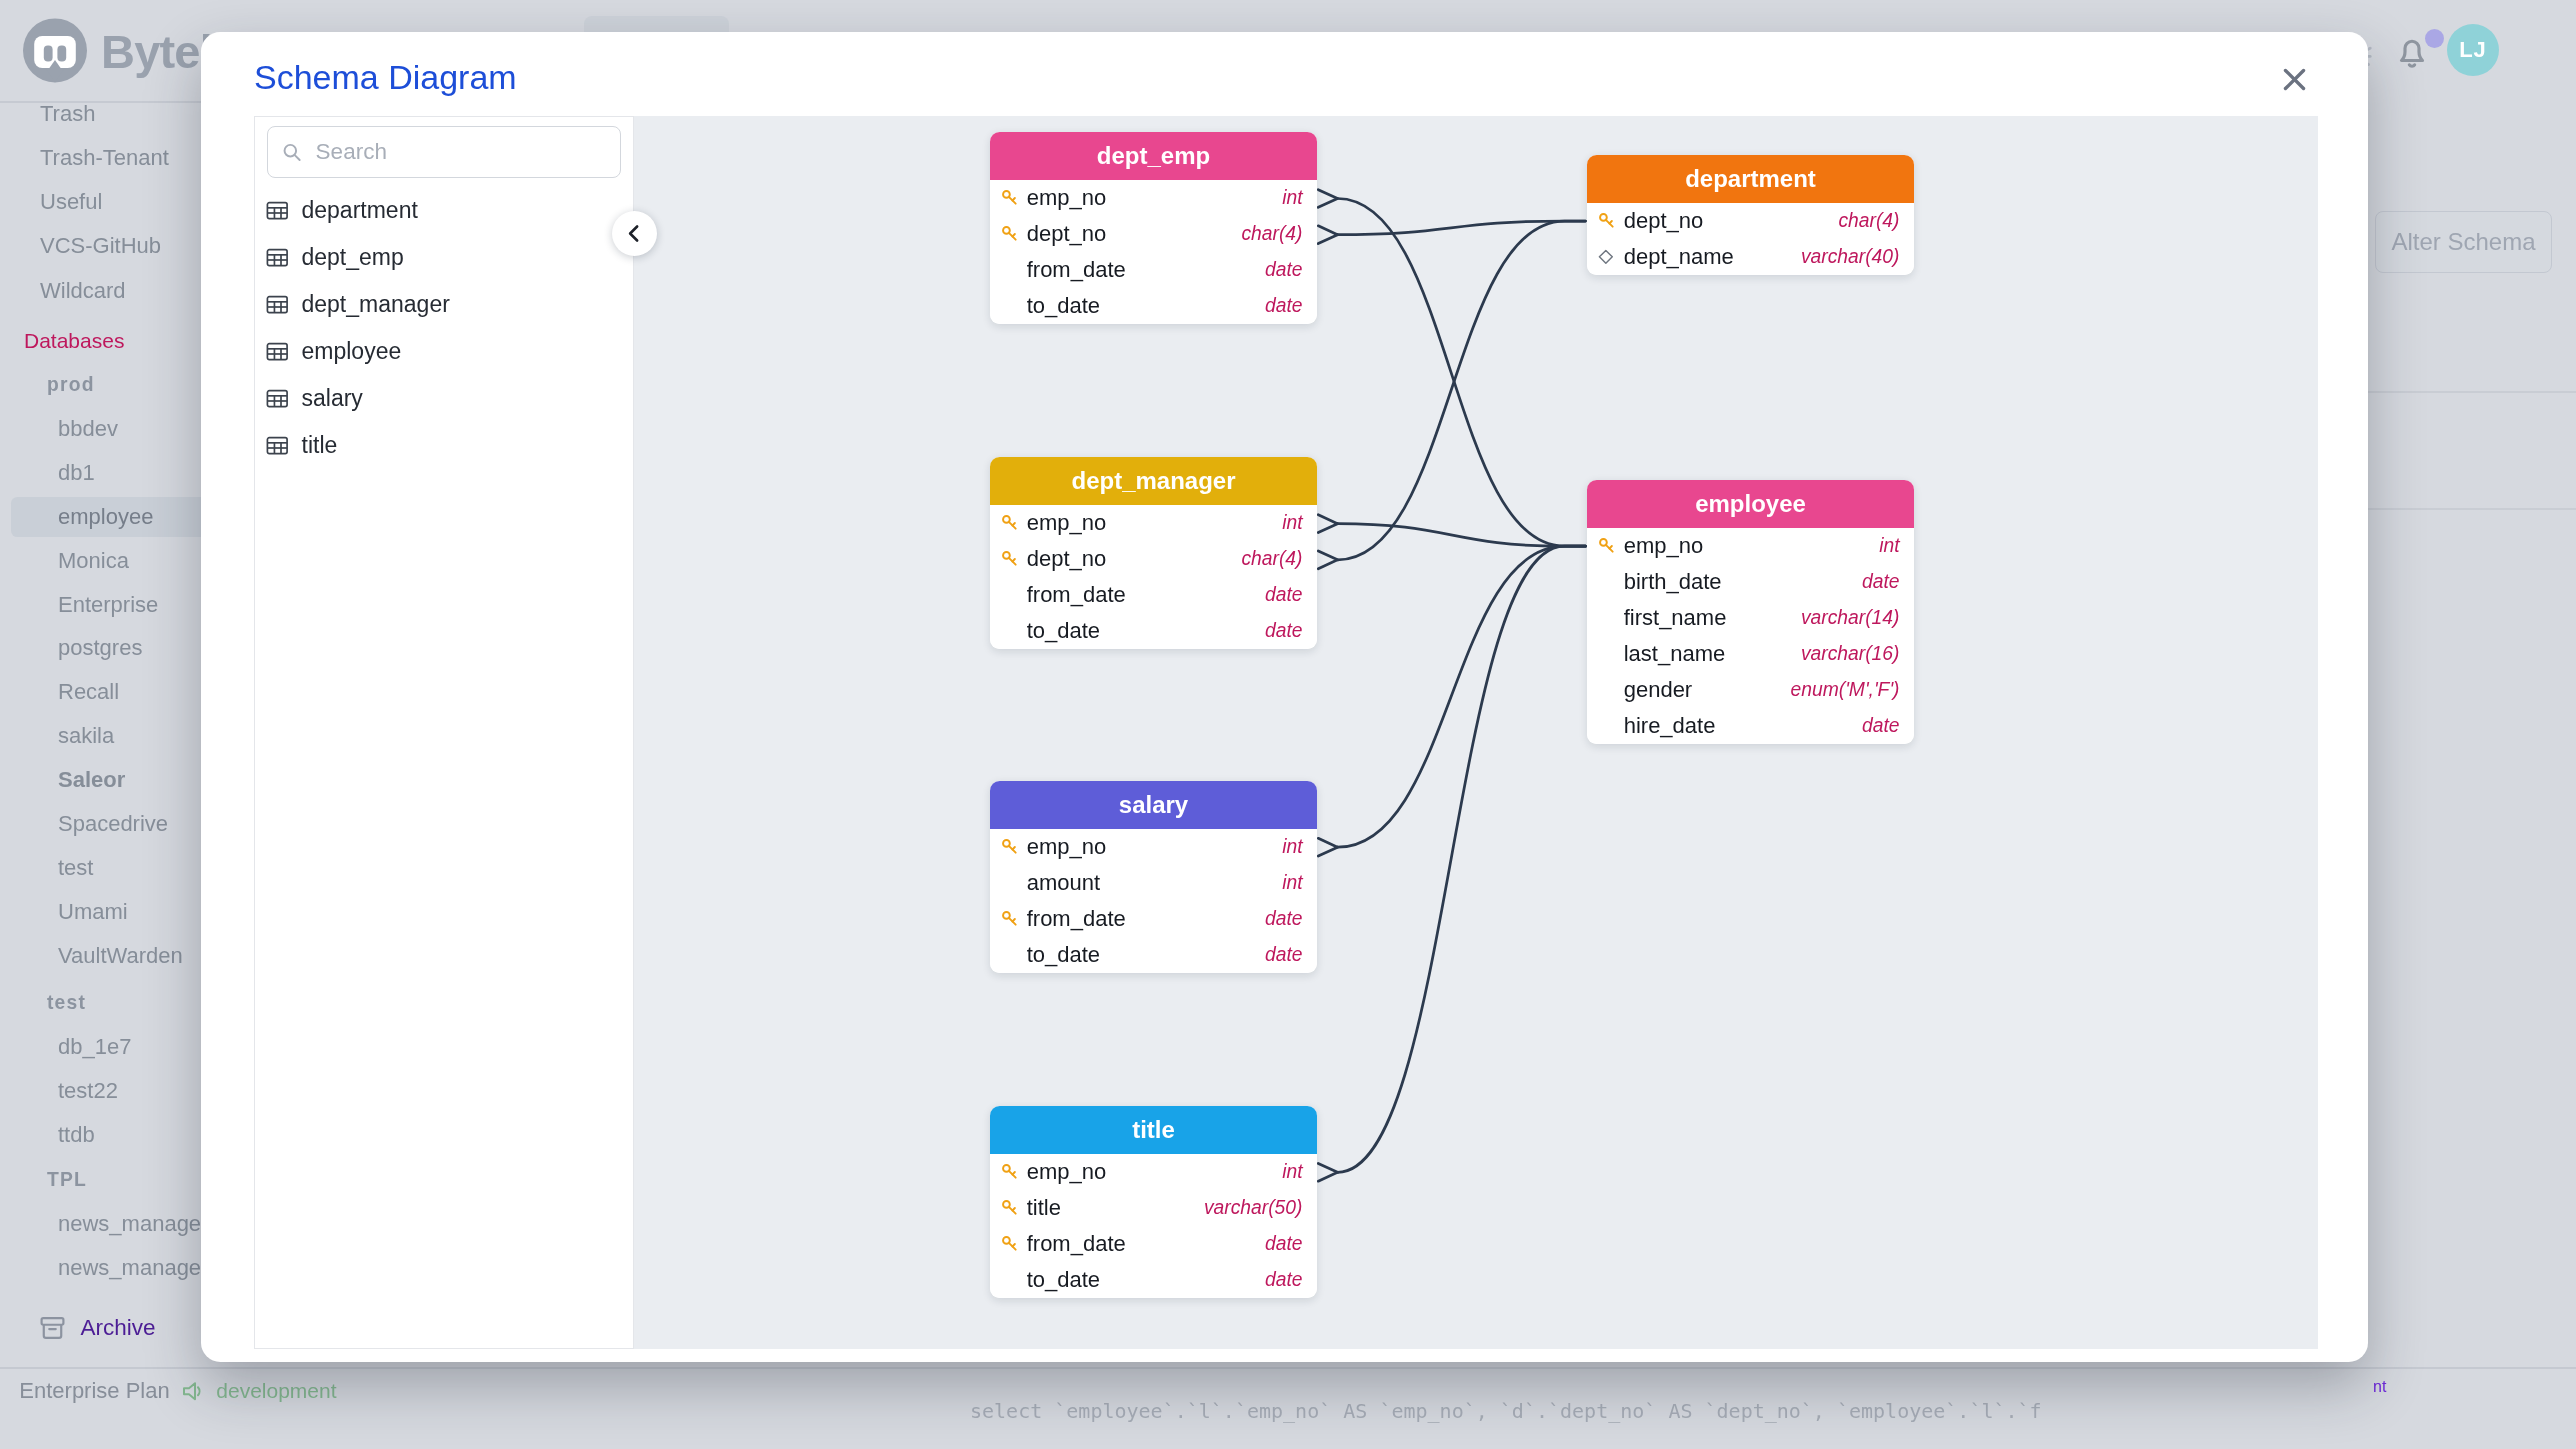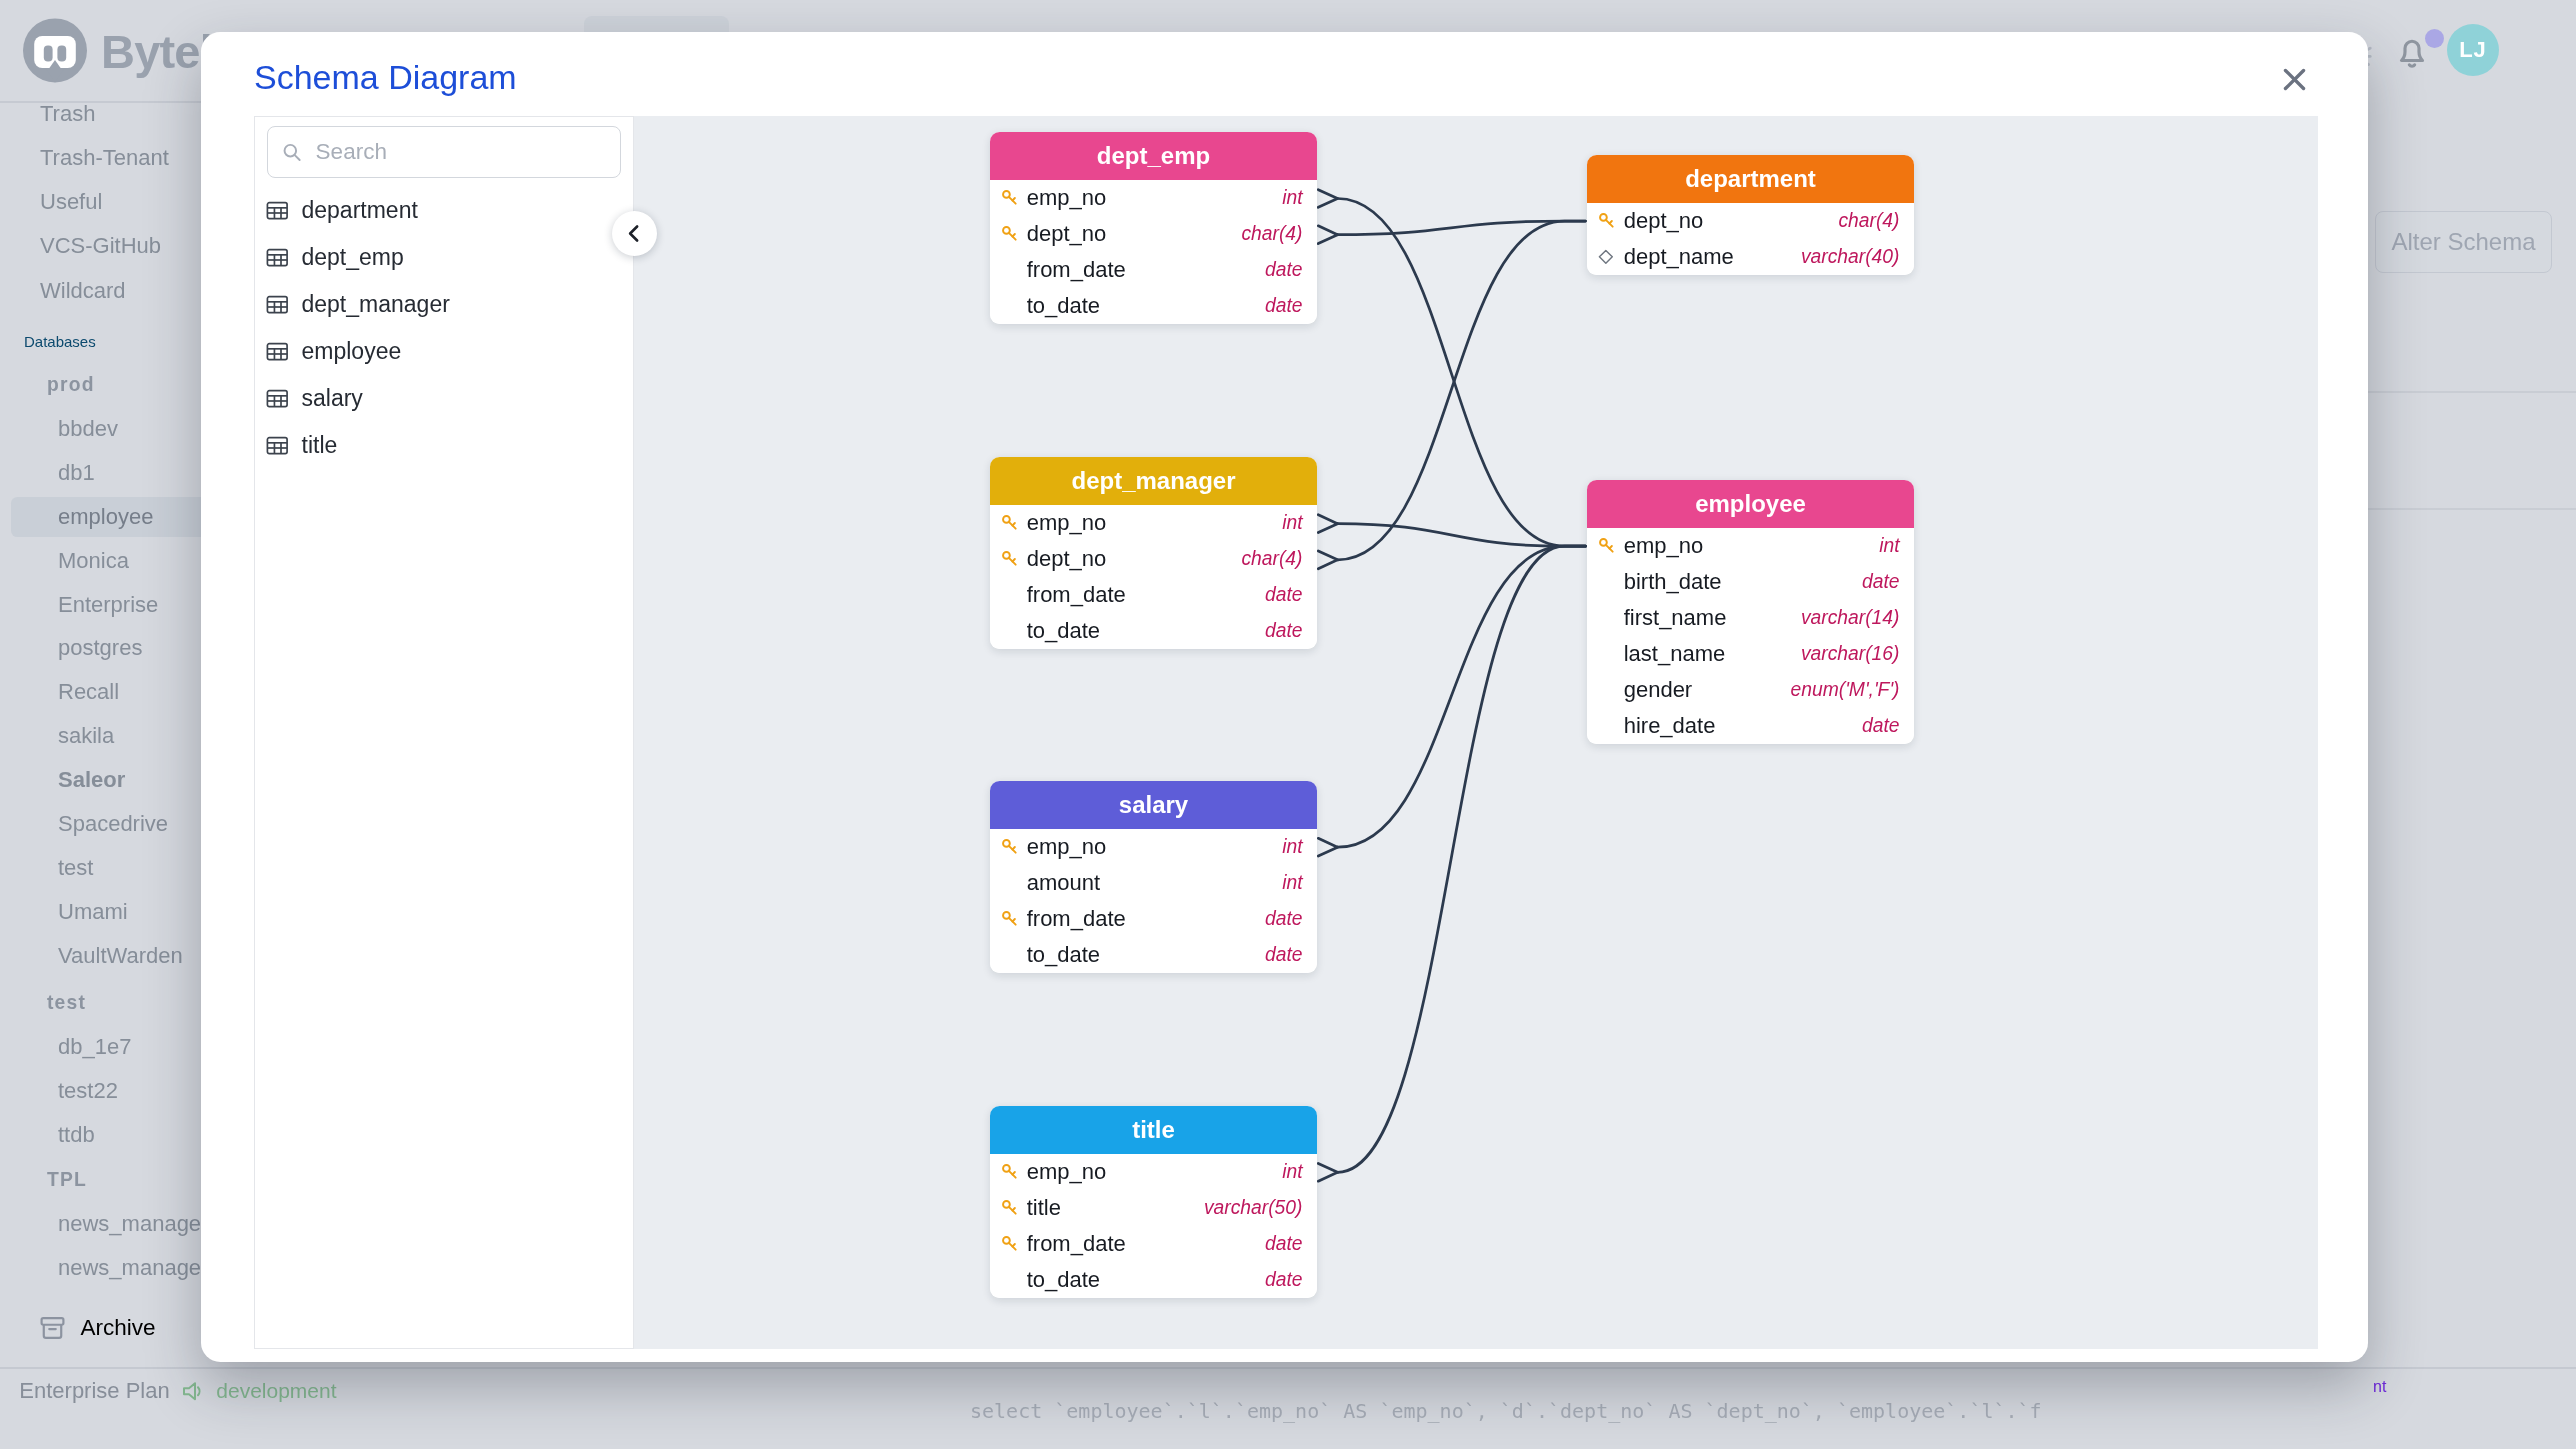--- a/index.html
+++ b/index.html
@@ -9,26 +9,26 @@
     -webkit-font-smoothing:antialiased;
   }
   
   #bg-layer{position:absolute;inset:0;z-index:1;}
   .logo-circle{position:absolute;left:22.5px;top:17.7px;}
   .brand-text{position:absolute;left:101px;top:24px;font-size:47px;font-weight:800;color:#9aa2ae;letter-spacing:-0.8px;white-space:nowrap;}
   .hdr-border{position:absolute;left:0;top:101px;width:201px;height:1.6px;background:#c6cad2;}
   .top-tab{position:absolute;left:584px;top:16px;width:145px;height:40px;border-radius:8px;background:#cdd2d9;}
   .s-item{position:absolute;transform:translateY(-50%);white-space:nowrap;font-size:22px;color:#868e99;}
   .s-top{left:40px;}
-  .s-hdr{left:24px;font-size:15px;color:#0c4a6e;}
+  .s-hdr{left:24px;font-size:21px;color:#be185d;}
   .s-grp{left:47px;font-size:19.3px;font-weight:700;color:#8c94a0;letter-spacing:1.2px;}
   .s-db{left:58px;}
   .s-db.sel{color:#767e8a;}
   .s-highlight{position:absolute;left:11.3px;width:196px;height:40px;border-radius:6.4px;background:#c9cfd7;}
-  .s-archive{position:absolute;left:39px;top:1315px;display:flex;align-items:center;gap:14.5px;font-size:22.5px;color:#000000;}
+  .s-archive{position:absolute;left:39px;top:1315px;display:flex;align-items:center;gap:14.5px;font-size:22.5px;color:#4c1d95;}
   .footer-border{position:absolute;left:0;top:1367px;width:2576px;height:1.6px;background:#c5c9d1;}
   .footer-row{position:absolute;left:19.3px;top:1378px;display:flex;align-items:center;gap:11.3px;}
   .plan-label{font-size:22px;font-weight:500;color:#878e99;white-space:nowrap;}
   .env-label{font-size:21px;font-weight:500;color:#84b890;white-space:nowrap;}
   .alter-btn{position:absolute;left:2375px;top:211px;width:175px;height:60px;border-radius:8px;
     border:1.6px solid #c3c8d1;background:#d5d9df;color:#9fa6b2;font-size:24px;font-weight:500;
     display:flex;align-items:center;justify-content:center;white-space:nowrap;}
   .bg-line{position:absolute;height:1.6px;background:#c9cdd4;}
   .sql-text{position:absolute;left:970px;top:1399px;width:1071px;overflow:hidden;white-space:nowrap;
     font-family:"DejaVu Sans Mono",monospace;font-size:20px;color:#a6acb6;}

